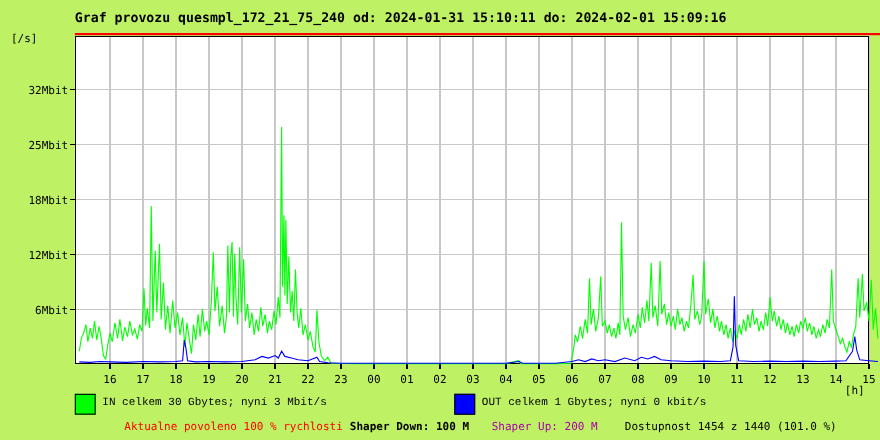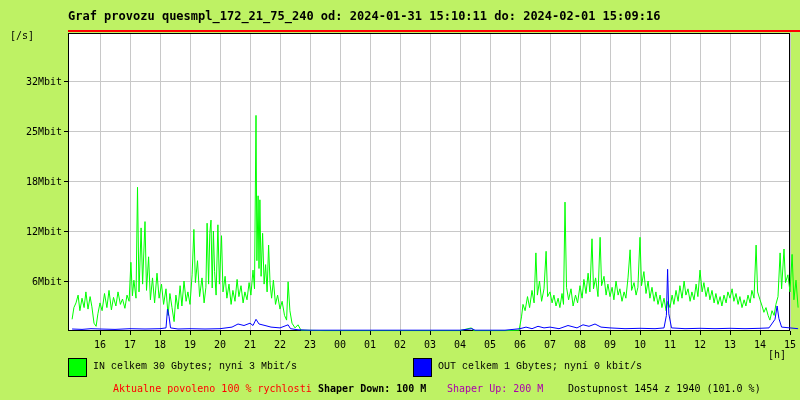--- a/index.html
+++ b/index.html
@@ -130,15 +130,15 @@
   </div>
   <div class="legend-item legend-out">
     <span class="swatch" style="background: rgb(0, 0, 255);"></span>
     <span class="ltext">OUT celkem 1 Gbytes; nyní 0 kbit/s</span>
   </div>
 
   <div class="footer">
     <span id="ft-allowed" style="color: rgb(255, 0, 0);">Aktualne povoleno 100 % rychlosti</span>
     <span id="ft-down" style="color: rgb(0, 0, 0);">Shaper Down: 100 M</span>
     <span id="ft-up" style="color: rgb(170, 0, 170);">Shaper Up: 200 M</span>
-    <span id="ft-avail" style="color: rgb(0, 0, 0);">Dostupnost 1454 z 1940 (101.0 %)</span>
+    <span id="ft-avail" style="color: rgb(0, 0, 0);">Dostupnost 1454 z 1440 (101.0 %)</span>
   </div>
 </div>
 
 </body></html>

